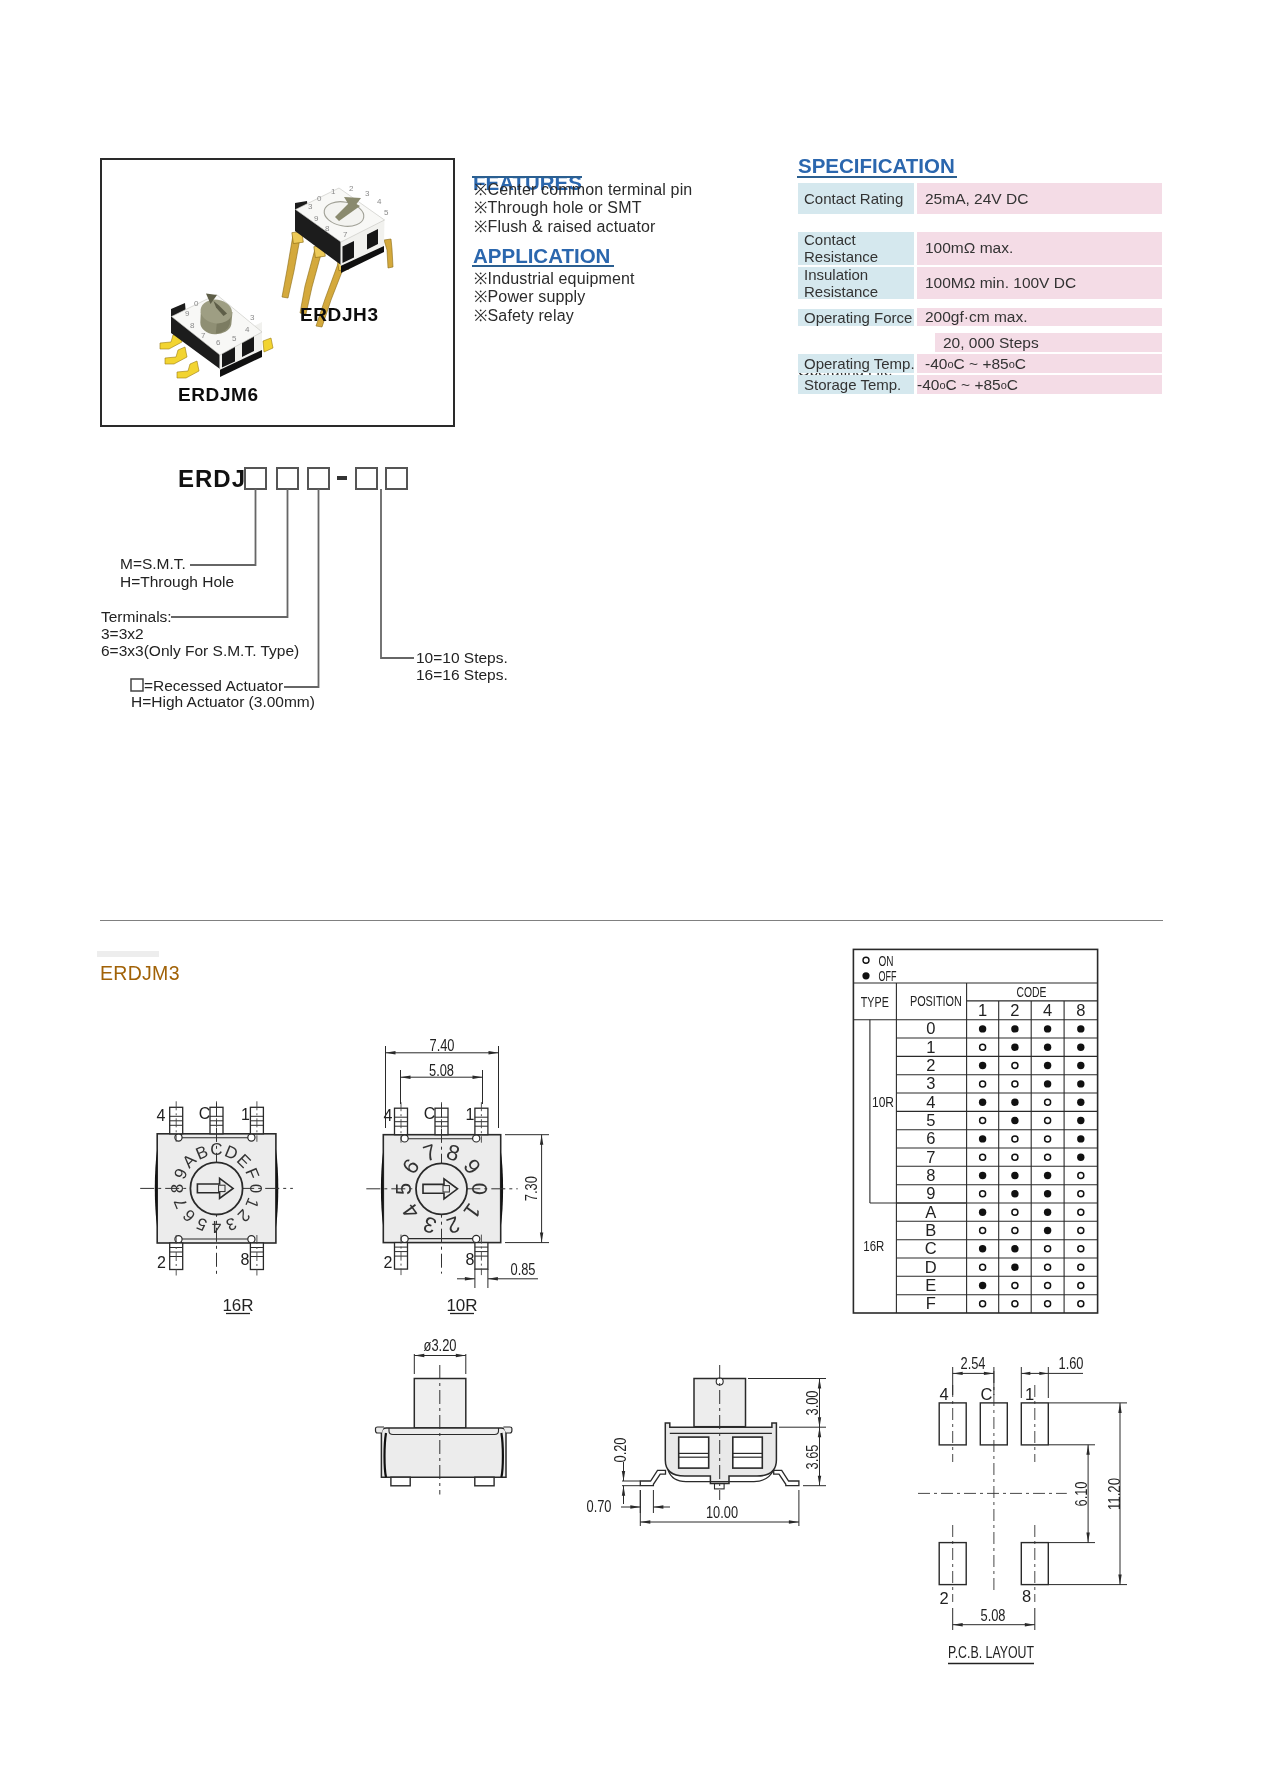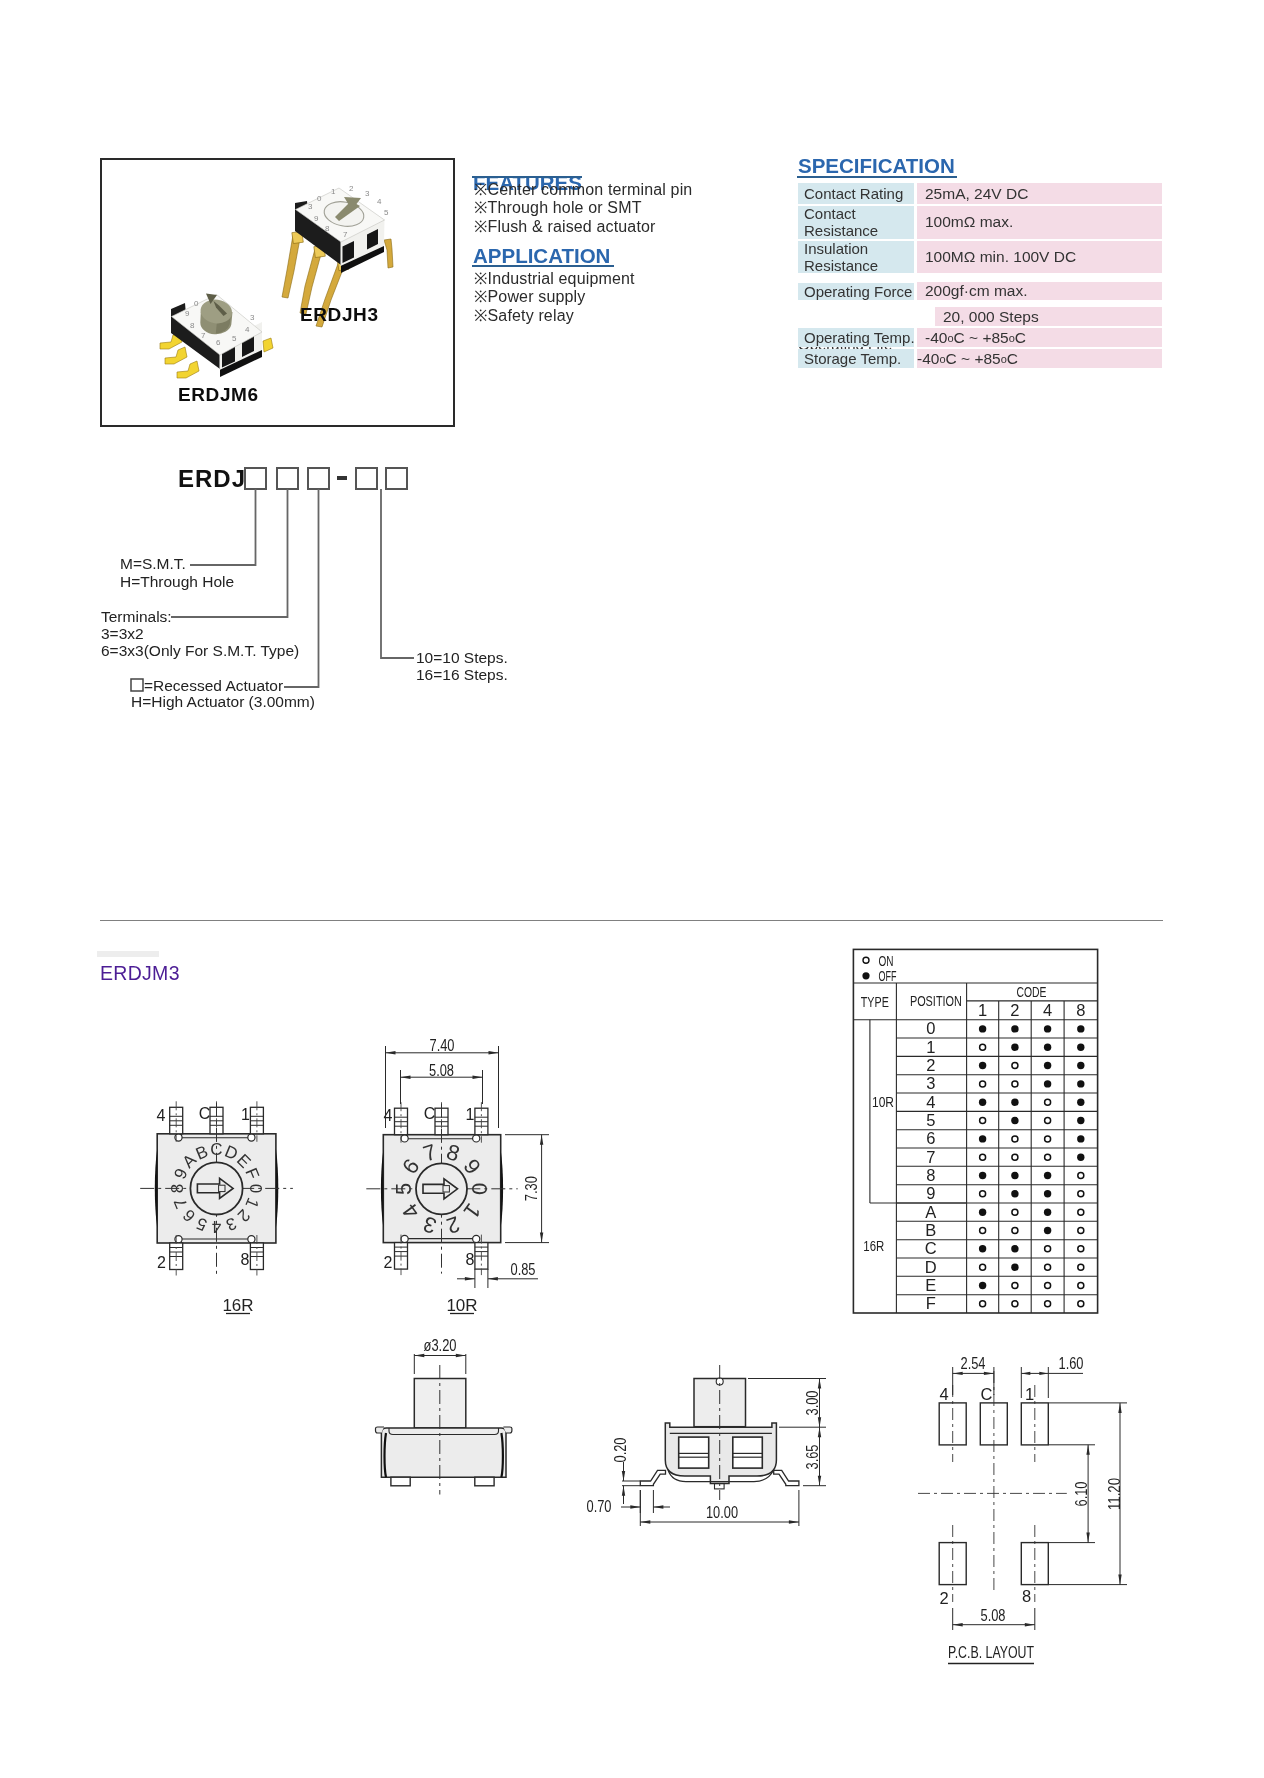--- a/index.html
+++ b/index.html
@@ -112,21 +112,21 @@
 <div class="abs" style="left:472px;top:265px;width:142px;height:2px;background:#2b5f90;"></div>
 
 <div class="abs feat" style="left:474px;top:270px;line-height:18.4px;">※Industrial equipment<br>※Power supply<br>※Safety relay</div>
 
 <div class="abs hdg" style="left:798px;top:153.5px;">SPECIFICATION</div>
 
 <div class="abs" style="left:797px;top:176px;width:160px;height:2px;background:#2b5f90;"></div>
 
 <div class="abs" style="left:798px;top:183px;width:364px;font-size:15.5px;color:#333;white-space:nowrap;">
 
-  <div style="display:flex;height:21px;margin-bottom:0;">
+  <div style="display:flex;height:31px;margin-bottom:16px;">
     <div style="width:110px;background:#d5e8ee;padding-left:6px;font-size:15px;display:flex;align-items:center;">Contact Rating</div>
     <div style="width:3px;"></div>
     <div style="flex:1;background:#f4dce6;padding-left:8px;display:flex;align-items:center;">25mA, 24V DC</div>
   </div>
   <div style="height:2px;"></div>
 
   <div style="display:flex;height:32.5px;">
     <div style="width:110px;background:#d5e8ee;padding-left:6px;font-size:15px;display:flex;align-items:center;line-height:17px;">Contact<br>Resistance</div>
     <div style="width:3px;"></div>
     <div style="flex:1;background:#f4dce6;padding-left:8px;display:flex;align-items:center;">100mΩ max.</div>
@@ -203,21 +203,21 @@
   <text x="131" y="707" font-size="15.5" fill="#222">H=High Actuator (3.00mm)</text>
 
   <text x="416" y="663" font-size="15.5" fill="#222">10=10 Steps.</text>
   <text x="416" y="680" font-size="15.5" fill="#222">16=16 Steps.</text>
 </svg>
 
 <div class="abs" style="left:100px;top:920px;width:1063px;height:1px;background:#808080;"></div>
 
 <div class="abs" style="left:97px;top:951px;width:62px;height:6px;background:#ededed;"></div>
 
-<div class="abs" style="left:100px;top:961.5px;font-size:19.5px;color:#4c1d95;letter-spacing:0.3px;">ERDJM3</div>
+<div class="abs" style="left:100px;top:961.5px;font-size:19.5px;color:#a16207;letter-spacing:0.3px;">ERDJM3</div>
 
 <svg id="draw" class="abs" style="left:0px;top:930px;" width="1264" height="848" viewBox="0 930 1264 848">
 
 <g stroke="#2a2a2a" stroke-width="1.6" fill="#ececec">
 <rect x="157.2" y="1133.8" width="118.69999999999999" height="109.20000000000005"></rect>
 </g>
 
 <path d="M157.2,1148.8 C 154.0,1171.8 154.0,1205.0 157.2,1228.0 Z" fill="#141414"></path>
 <path d="M275.9,1148.8 C 279.09999999999997,1171.8 279.09999999999997,1205.0 275.9,1228.0 Z" fill="#141414"></path>
 <g stroke="#2a2a2a" stroke-width="1.1" fill="none">

